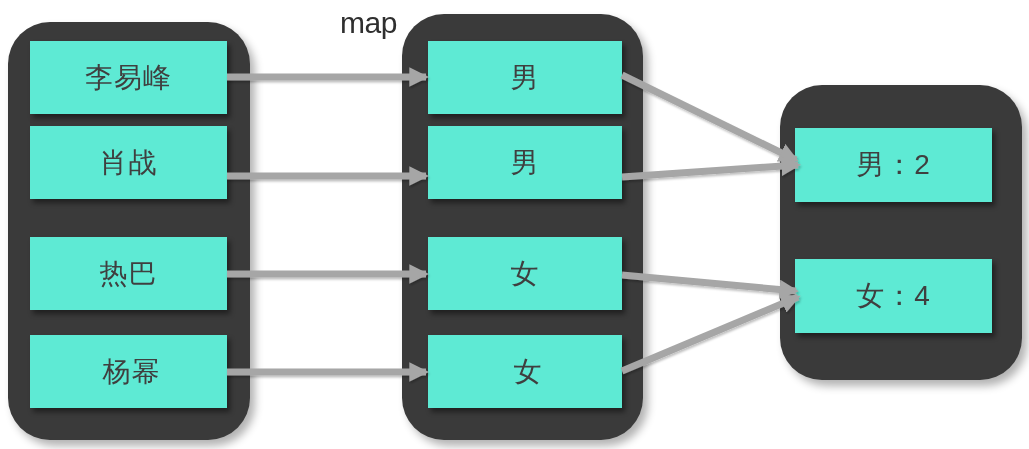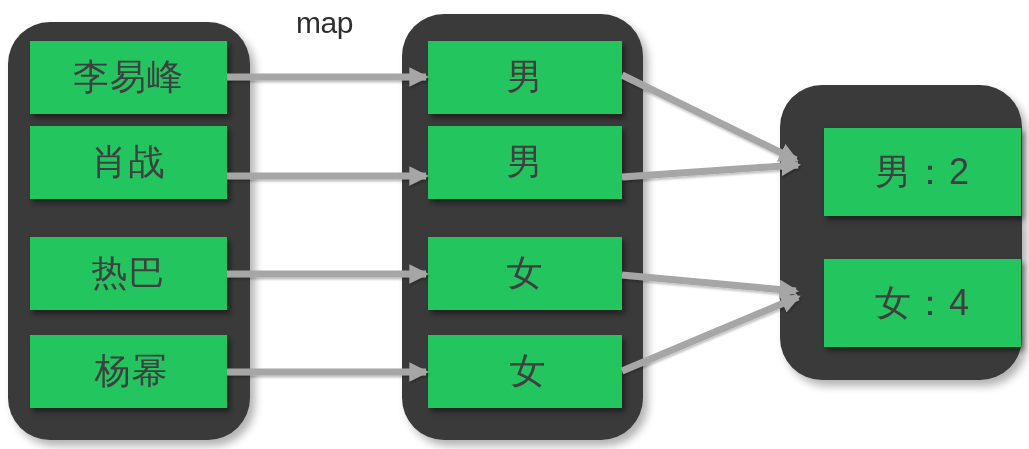--- a/index.html
+++ b/index.html
@@ -17,44 +17,45 @@
     background: #3a3a3a;
     border-radius: 42px;
     box-shadow: 5px 6px 8px rgba(0,0,0,0.30);
   }
   #grp-input  { left: 8px;   top: 22px; width: 242px; height: 418px; }
   #grp-map    { left: 402px; top: 14px; width: 241px; height: 426px; }
   #grp-reduce { left: 780px; top: 85px; width: 242px; height: 295px; }
 
   .node {
     position: absolute;
-    background: #22c55e;
+    background: #5eead4;
     color: #3f3f3f;
     display: flex;
     align-items: center;
     justify-content: center;
-    font-size: 36px;
+    font-size: 28px;
     letter-spacing: 1px;
     box-shadow: 3px 4px 5px rgba(0,0,0,0.45);
   }
   .col-input  { left: 30px;  width: 197px; height: 73px; }
   .col-map    { left: 428px; width: 194px; height: 73px; }
-  .col-reduce { left: 824px; width: 197px; height: 88px; }
+  .col-reduce { left: 795px; width: 197px; height: 74px; }
   .row-0 { top: 41px; }
   .row-1 { top: 126px; }
   .row-2 { top: 237px; }
   .row-3 { top: 335px; padding-left: 6px; }
   .rrow-0 { top: 128px; }
   .rrow-1 { top: 259px; }
 
   .stage-label {
     position: absolute;
     font-size: 30px;
     letter-spacing: -0.5px;
     color: #2f2f2f;
+    margin-left: 44px;
   }
   #map-label    { left: 296px; top: 6px; }
   #reduce-label { left: 678px; top: 10px; }
 
   svg.arrow-layer {
     position: absolute;
     left: 0; top: 0;
     width: 1029px; height: 449px;
     pointer-events: none;
   }

